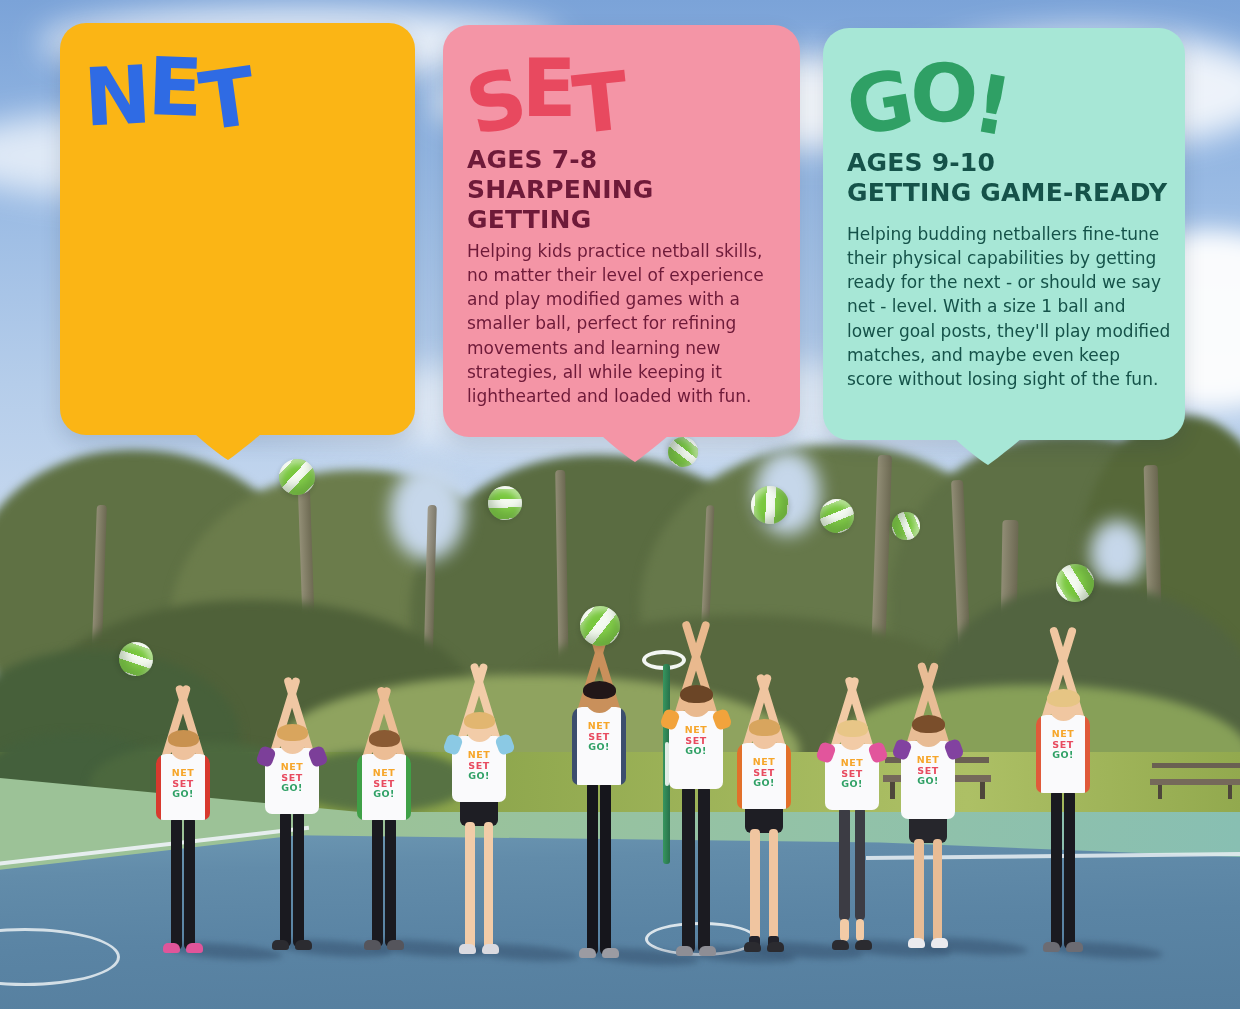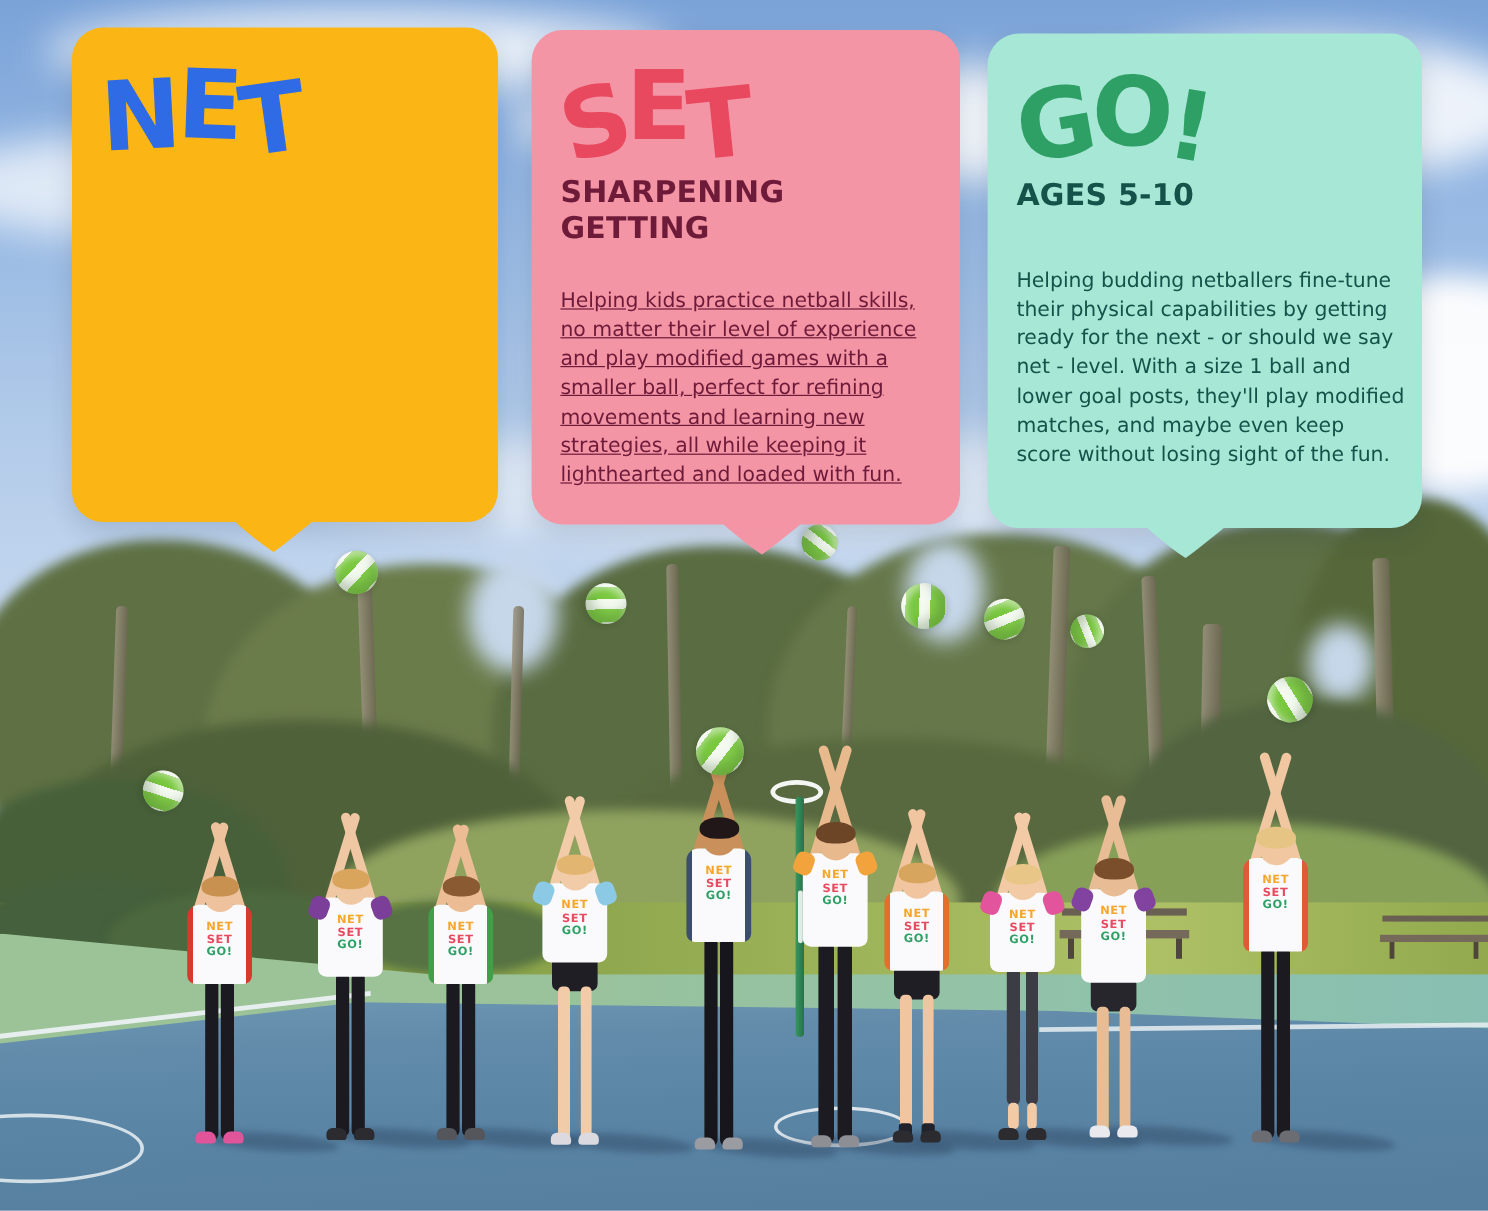--- a/index.html
+++ b/index.html
@@ -78,21 +78,21 @@
   .c2{left:823px;top:28px;width:362px;}
   .card-tail{position:absolute;top:calc(100% - 1px);width:70px;height:27px;}
   .c0 .card-tail{left:133px;} .c1 .card-tail{left:157px;} .c2 .card-tail{left:130px;}
   .card-title{position:absolute;top:34px;left:24px;font-size:80px;font-weight:800;line-height:1;letter-spacing:-3px;}
   .card-title span{display:inline-block;}
   .c0 .L0{transform:rotate(-3deg);} .c0 .L1{transform:translateY(-9px) rotate(2deg);} .c0 .L2{transform:rotate(-8deg) translateY(3px);}
   .c1 .L0{transform:rotate(-14deg) translateY(4px);} .c1 .L1{transform:translateY(-10px);} .c1 .L2{transform:rotate(-6deg) translateY(5px);}
   .c2 .L0{transform:rotate(-10deg) translateY(2px);} .c2 .L1{transform:translateY(-8px) rotate(3deg);} .c2 .L2{transform:rotate(10deg) translateY(4px);}
   .card-heading{position:absolute;top:120px;left:24px;right:16px;font-size:25px;font-weight:700;line-height:1.2;letter-spacing:.2px;}
   .card-body{position:absolute;left:24px;right:14px;margin:0;font-size:17px;line-height:1.42;font-weight:400;}
-  .c0 .card-body{top:220px;} .c1 .card-body{top:214px;text-decoration:underline;} .c2 .card-body{top:194px;}
+  .c0 .card-body{top:220px;} .c1 .card-body{top:214px;} .c2 .card-body{top:194px;}
 </style>
 </head>
 <body>
 
 <div id="canvas">
   <div id="photo">
     <div class="abs sky"></div>
     <div class="cloud cd1"></div>
     <div class="cloud cd2"></div>
     <div class="cloud cd3"></div>
@@ -356,31 +356,33 @@
   <section class="card c0" style="background: rgb(251, 181, 21);">
     <div class="card-title" style="color: rgb(47, 107, 228);"><span class="L0">N</span><span class="L1">E</span><span class="L2">T</span></div>
     <svg class="card-tail" viewBox="0 0 70 27">
         <path d="M2 0 L68 0 C55 11 42 21 35 26 C27 21 14 11 2 0 Z" style="fill: rgb(251, 181, 21);"></path>
       </svg>
   </section>
 
   <section class="card c1" style="background: rgb(244, 149, 166);">
     <div class="card-title" style="color: rgb(232, 73, 95);"><span class="L0">S</span><span class="L1">E</span><span class="L2">T</span></div>
     <div class="card-heading" style="color: rgb(110, 26, 57);">
+      <div>AGES 7-8</div>
       <div>SHARPENING GETTING</div>
     </div>
     <p class="card-body" style="color: rgb(110, 26, 57);">Helping kids practice netball skills, no matter their level of experience and play modified games with a smaller ball, perfect for refining movements and learning new strategies, all while keeping it lighthearted and loaded with fun.</p>
     <svg class="card-tail" viewBox="0 0 70 27">
         <path d="M2 0 L68 0 C55 11 42 21 35 26 C27 21 14 11 2 0 Z" style="fill: rgb(244, 149, 166);"></path>
       </svg>
   </section>
 
   <section class="card c2" style="background: rgb(167, 231, 214);">
     <div class="card-title" style="color: rgb(47, 160, 101);"><span class="L0">G</span><span class="L1">O</span><span class="L2">!</span></div>
     <div class="card-heading" style="color: rgb(21, 82, 73);">
-      <div>AGES 5-10</div>
+      <div>AGES 9-10</div>
+      <div>GETTING GAME-READY</div>
     </div>
     <p class="card-body" style="color: rgb(21, 82, 73);">Helping budding netballers fine-tune their physical capabilities by getting ready for the next - or should we say net - level. With a size 1 ball and lower goal posts, they'll play modified matches, and maybe even keep score without losing sight of the fun.</p>
     <svg class="card-tail" viewBox="0 0 70 27">
         <path d="M2 0 L68 0 C55 11 42 21 35 26 C27 21 14 11 2 0 Z" style="fill: rgb(167, 231, 214);"></path>
       </svg>
   </section>
 </div>
 
 </body></html>

